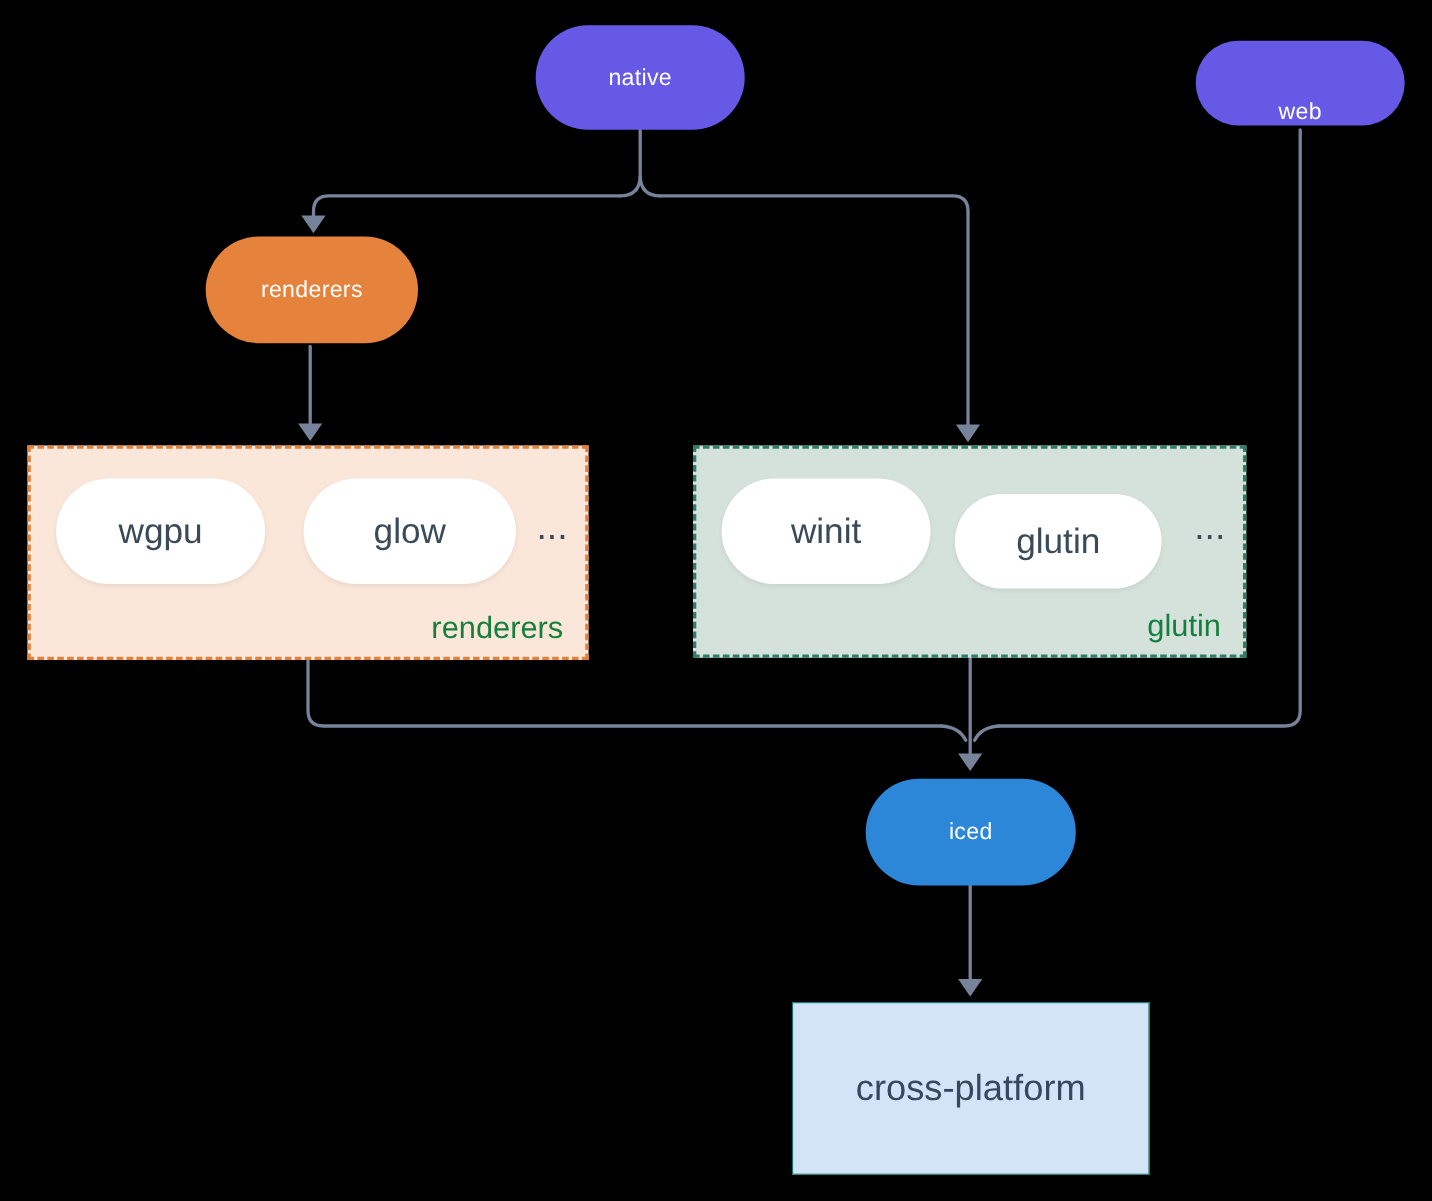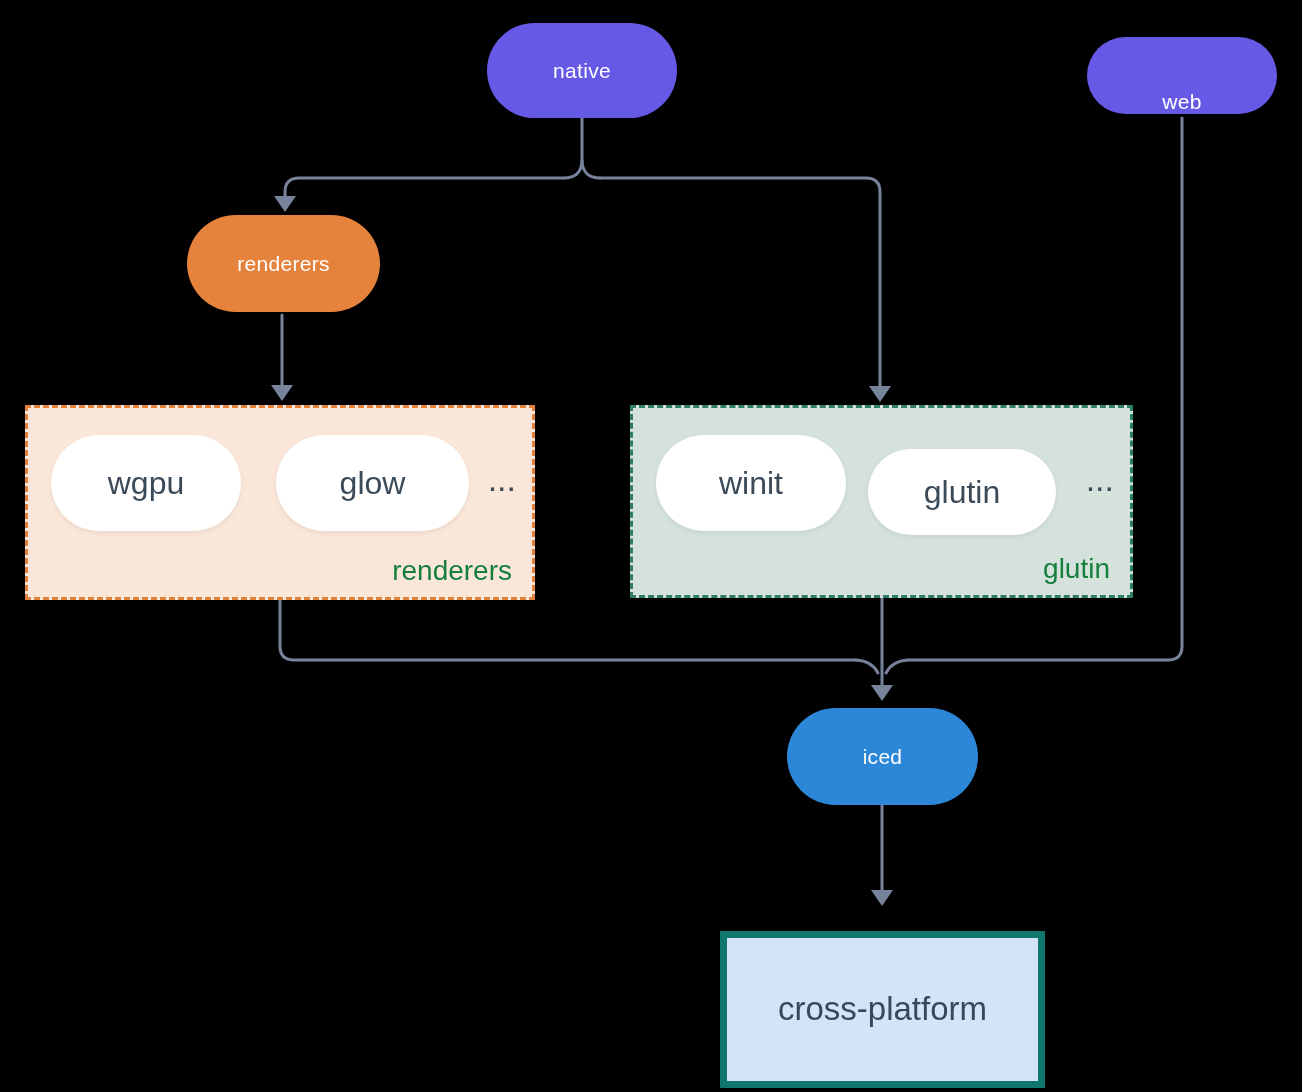--- a/index.html
+++ b/index.html
@@ -69,29 +69,28 @@
     position: absolute;
     right: 16px;
     top: 52px;
     font-size: 34px;
     color: #3A4A58;
   }
   .app-box {
     position: absolute;
     box-sizing: border-box;
     background: #D3E4F6;
-    border: 7px solid #0f766e;
+    border: 1px solid #0f766e;
     display: flex;
     flex-direction: column;
     align-items: center;
     justify-content: center;
     color: #36495C;
     font-size: 33px;
     line-height: 1.42;
-    margin-top: 20px;
   }
 </style>
 </head>
 <body>
 
 <div class="canvas">
 
   <svg class="connectors" width="1302" height="1092" viewBox="0 0 1302 1092">
     <g stroke="#76839A" stroke-width="3" fill="none" stroke-linecap="round">
 

